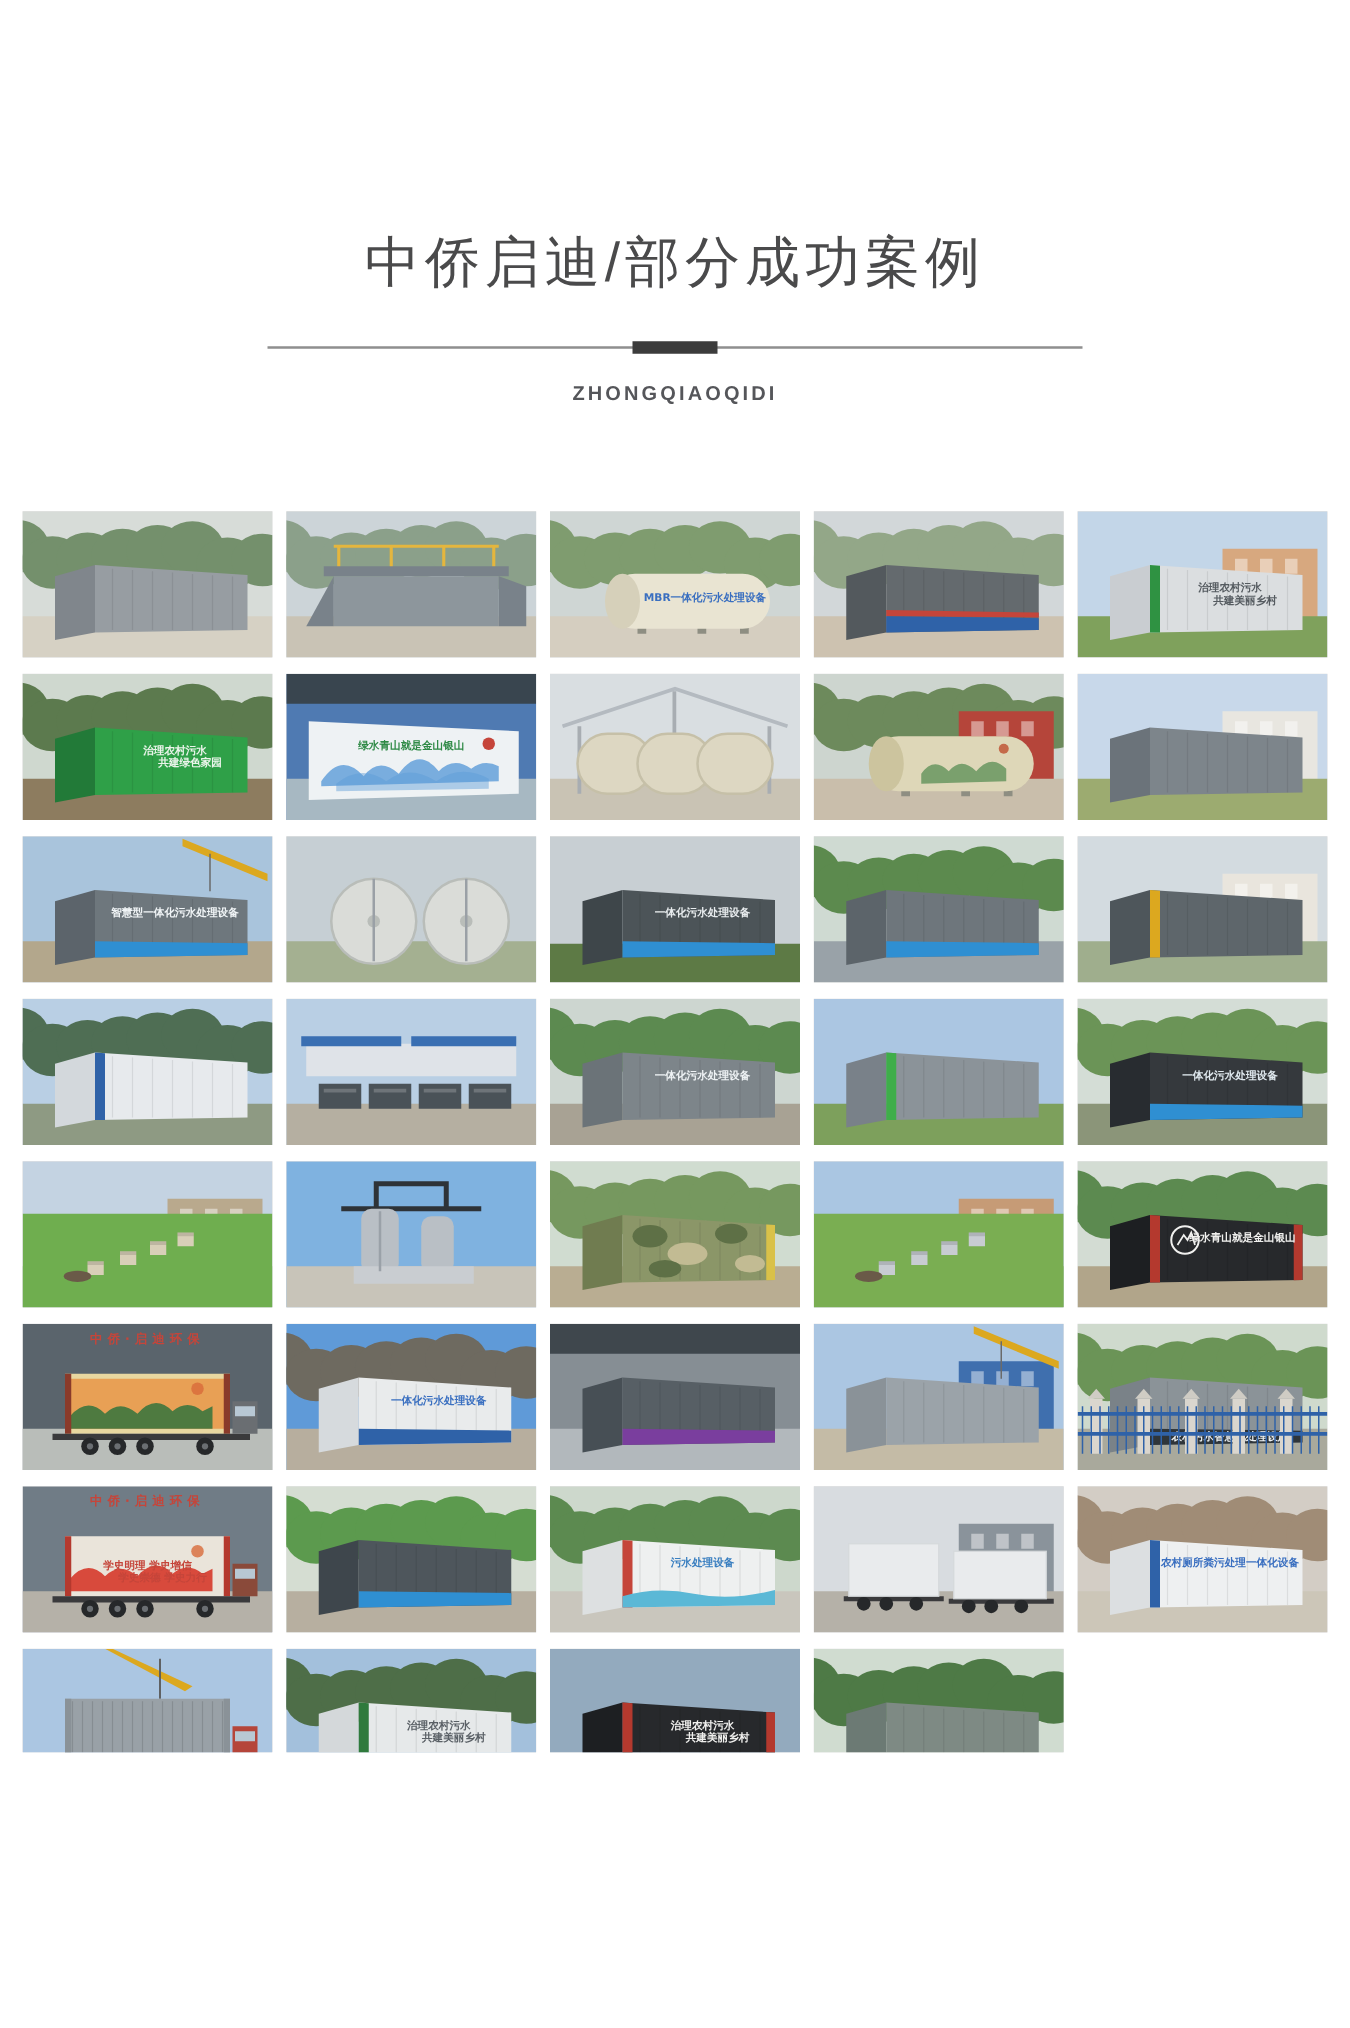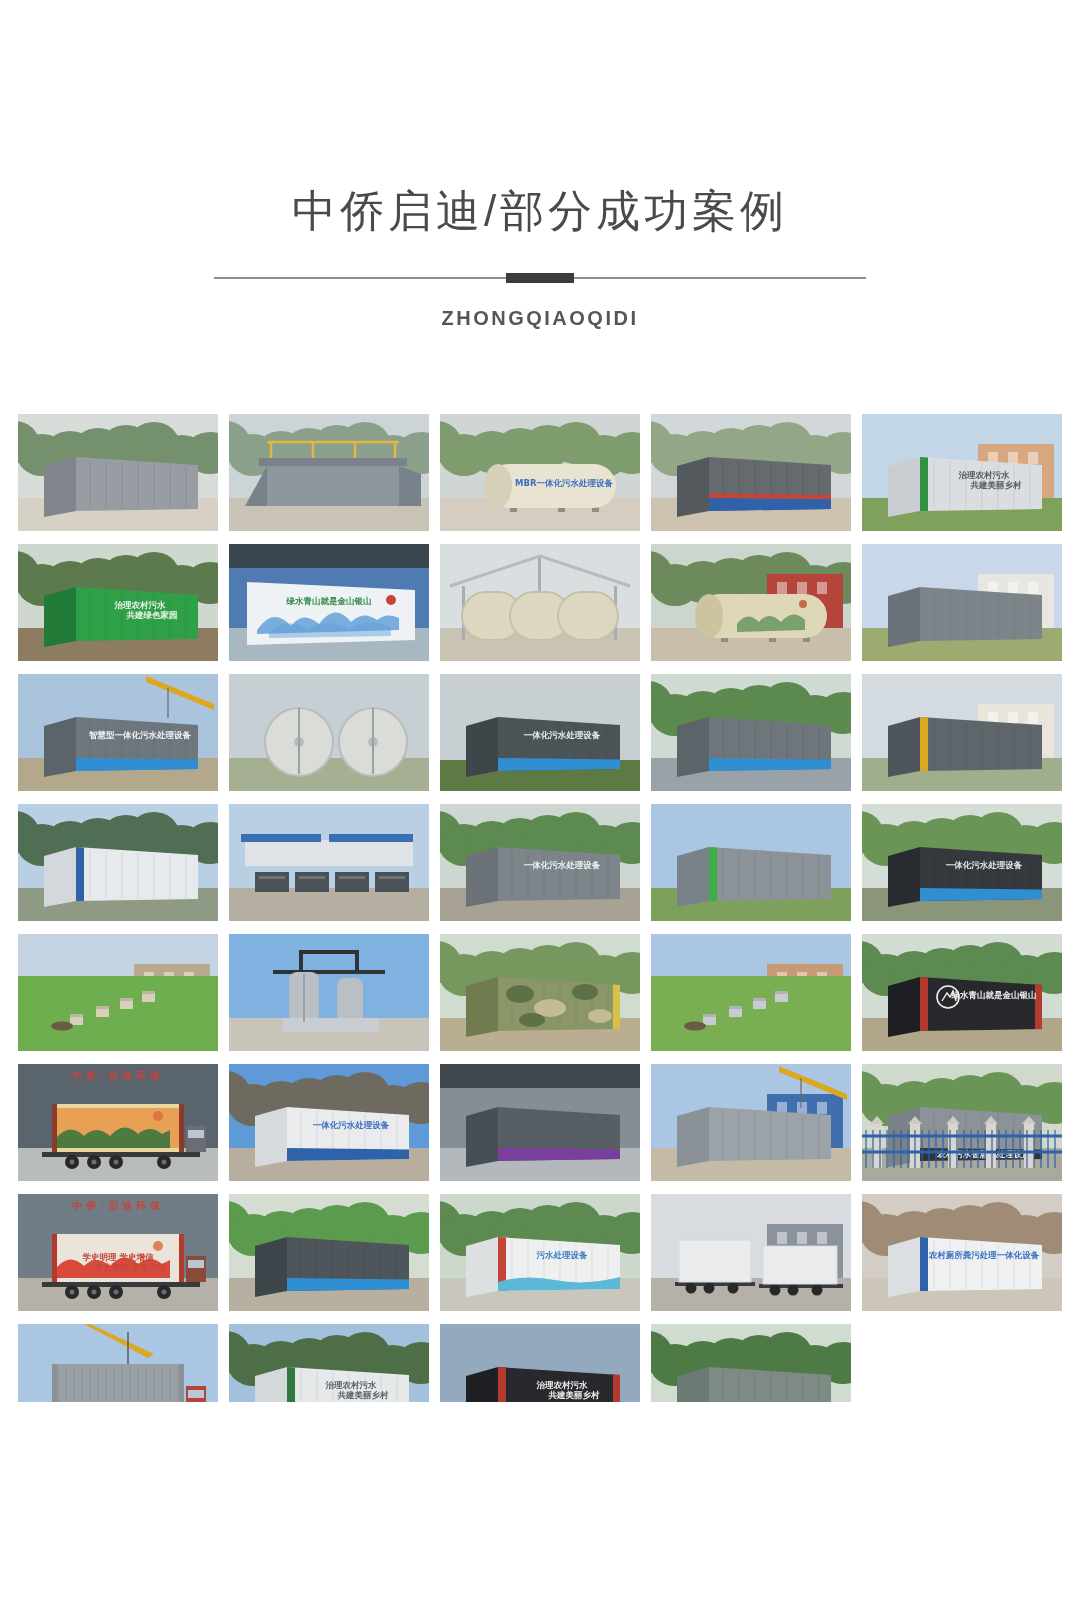--- a/index.html
+++ b/index.html
@@ -3,21 +3,21 @@
 <meta charset="utf-8">
 <style>
   html,body{margin:0;padding:0;background:#ffffff;}
   .page{width:1080px;height:1402px;margin:0 auto;background:#fff;overflow:hidden;
         font-family:"Liberation Sans","DejaVu Sans",sans-serif;}
   .header{text-align:center;padding-top:186px;}
   .title{font-size:44px;letter-spacing:4px;color:#4a4a4b;font-weight:400;line-height:1.15;}
   .divider{width:652px;margin:36px auto 0;position:relative;height:10px;}
   .divider-line{position:absolute;top:4px;left:0;right:0;height:2px;background:var(--divider-line,#8f8f8f);}
   .divider-block{position:absolute;left:50%;transform:translateX(-50%);top:0;width:68px;height:10px;background:var(--divider-block,#3c3c3c);}
-  .brand{margin-top:24px;font-size:20px;font-weight:800;letter-spacing:2.5px;color:#55565a;}
+  .brand{margin-top:24px;font-size:16px;font-weight:800;letter-spacing:2.5px;color:#55565a;}
   .grid{display:grid;grid-template-columns:repeat(5,1fr);gap:13px 11px;padding:0 18px;margin-top:84px;}
   .tile{height:117px;overflow:hidden;background:#dcdcdc;}
   .tile svg{display:block;width:100%;height:100%;}
 </style>
 </head>
 <body>
 
 <div class="page">
   <div class="header">
     <div class="title">中侨启迪/部分成功案例</div>

